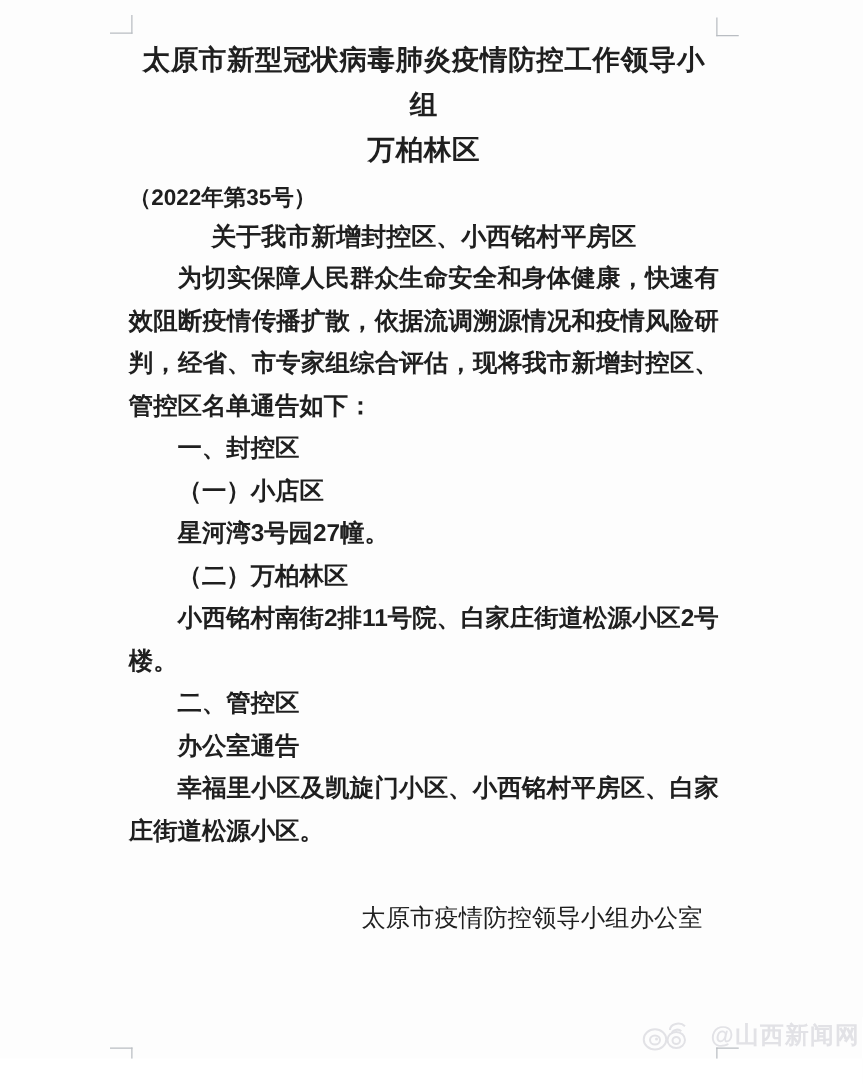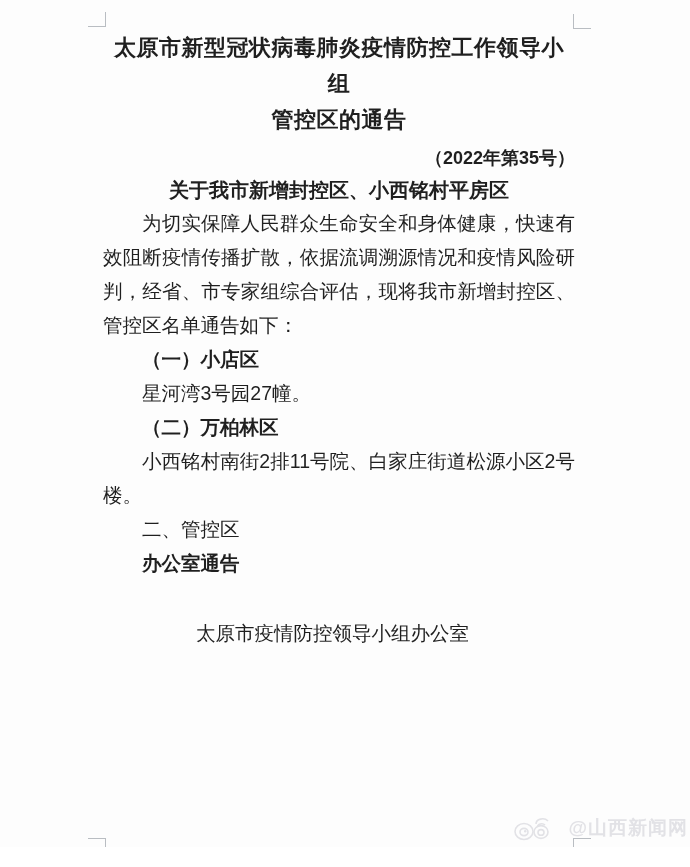--- a/index.html
+++ b/index.html
@@ -44,45 +44,46 @@
     line-height: 36px;
     font-weight: 700;
     text-align: center;
     letter-spacing: 0.5px;
   }
   .docnum {
     margin: 4px 0 0 0;
     font-size: 18px;
     line-height: 32px;
     font-weight: 700;
-    text-align: right;
+    text-align: left;
   }
   .subject {
     margin: 0;
     font-size: 20px;
     line-height: 32px;
     font-weight: 700;
     text-align: center;
   }
   .doc-body p {
     margin: 0;
     font-size: 19.5px;
     line-height: 34px;
     text-align: justify;
+    font-weight: bold;
   }
   .indent { text-indent: 2em; }
   .bold { font-weight: 700; }
   .p-intro { margin-top: 42px; }
   .p-sec1  { margin-top: 3px; }
   .p-sec2  { margin-top: 4px; }
   .signature {
     margin: 36px 0 0 0;
     font-size: 19.5px;
     line-height: 34px;
-    text-align: center;
+    text-align: right;
     padding-right: 13px;
   }
   .date {
     margin: 0;
     font-size: 19.5px;
     line-height: 34px;
     text-align: right;
     padding-right: 32px;
   }
   .watermark {
@@ -105,32 +106,34 @@
 
 <div class="page">
 
   <div class="crop crop-tl"></div>
   <div class="crop crop-tr"></div>
   <div class="crop crop-bl"></div>
   <div class="crop crop-br"></div>
 
   <div class="content">
     <h1 class="t1">太原市新型冠状病毒肺炎疫情防控工作领导小组</h1>
-    <h1 class="t2">管控区的通告</h1>
+    <h1 class="t2">万柏林区</h1>
     <div class="docnum">（2022年第35号）</div>
     <div class="subject">关于我市新增封控区、小西铭村平房区</div>
 
     <div class="doc-body">
       <p class="indent p-intro">为切实保障人民群众生命安全和身体健康，快速有效阻断疫情传播扩散，依据流调溯源情况和疫情风险研判，经省、市专家组综合评估，现将我市新增封控区、管控区名单通告如下：</p>
+      <p class="indent p-sec1">一、封控区</p>
       <p class="indent bold">（一）小店区</p>
       <p class="indent">星河湾3号园27幢。</p>
       <p class="indent bold">（二）万柏林区</p>
       <p class="indent">小西铭村南街2排11号院、白家庄街道松源小区2号楼。</p>
       <p class="indent p-sec2">二、管控区</p>
       <p class="indent bold">办公室通告</p>
+      <p class="indent">幸福里小区及凯旋门小区、小西铭村平房区、白家庄街道松源小区。</p>
     </div>
 
     <div class="signature">太原市疫情防控领导小组办公室</div>
   </div>
 
   <div class="watermark">
     <span>
       <svg width="42" height="28" viewBox="0 0 42 28" fill="none" stroke="#e2e2e6" stroke-width="1.6">
         <ellipse cx="12" cy="17.5" rx="9" ry="8"></ellipse>
         <ellipse cx="12" cy="18" rx="4" ry="3.6"></ellipse>

